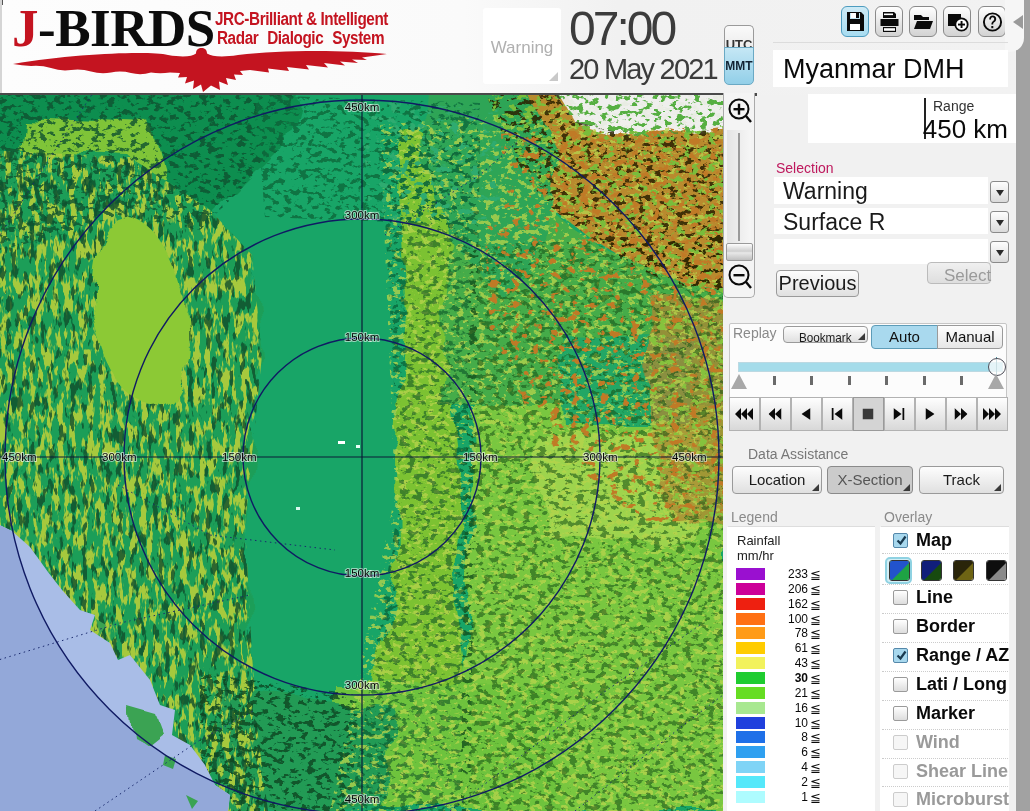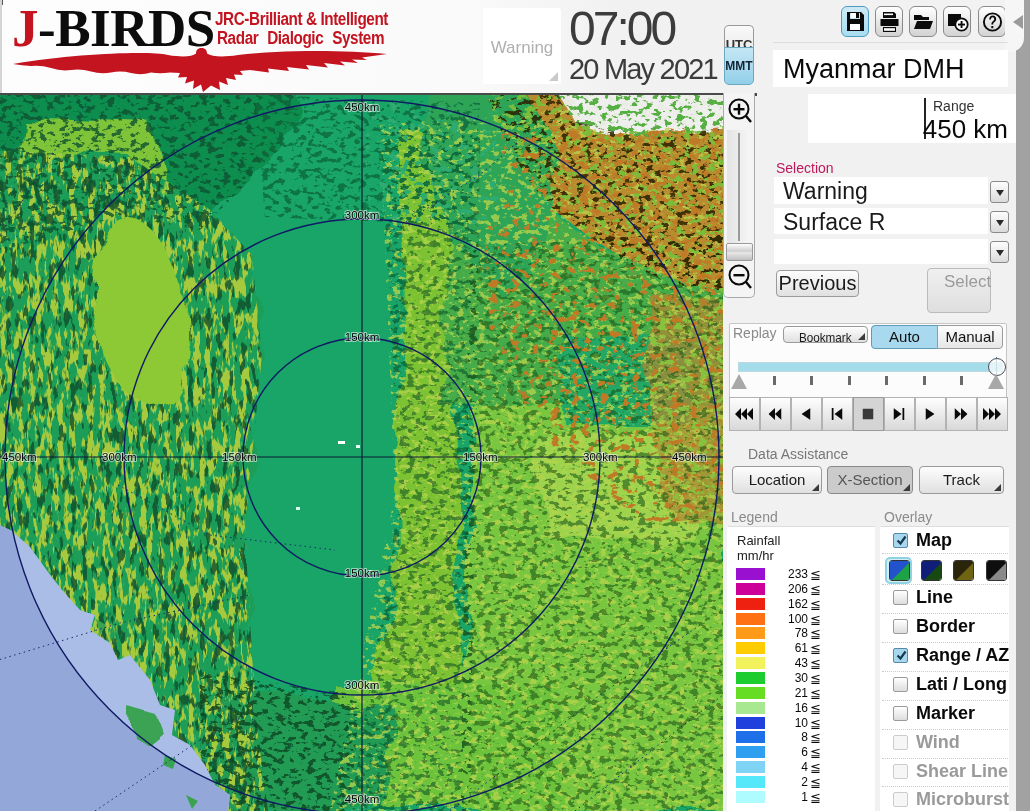--- a/index.html
+++ b/index.html
@@ -51,21 +51,21 @@
 #sellbl { left:776px; top:160px; font-size:14px; color:#be185d; }
 .dd { left:774px; width:214px; background:#fff; }
 .dd span { position:absolute; left:9px; top:1px; font-size:23px; color:#1a1a1a; }
 .ddbtn { left:990px; width:19px; height:22px; border:1px solid #8a8a8a; border-radius:3px;
   background:linear-gradient(#fdfdfd,#dadada); }
 .ddbtn i { position:absolute; left:5px; top:8px; width:0; height:0;
   border-left:4.5px solid transparent; border-right:4.5px solid transparent; border-top:6px solid #2a2a2a; }
 .pbtn { border:1px solid #9a9a9a; border-radius:4px; background:linear-gradient(#fdfdfd,#e0e0e0);
   text-align:center; color:#1a1a1a; }
 #prevbtn { left:776px; top:270px; width:83px; height:27px; font-size:20px; line-height:25px; }
-#selbtn { left:927px; top:268px; width:64px; height:45px; font-size:17px; line-height:25px;
+#selbtn { left:927px; top:262px; width:64px; height:22px; font-size:17px; line-height:25px;
   color:#9a9a9a; background:linear-gradient(#f0f0f0,#dedede); border-color:#bbb;padding-left:16px; }
 
 
 #replaybox { left:729px; top:323px; width:278px; height:108px; background:#fcfcfc; border:1px solid #c6c6c6; border-radius:2px; }
 #replaylbl { left:733px; top:325px; font-size:14px; color:#8a8a8a; }
 #bookmark { left:783px; top:326px; width:85px; height:17px; font-size:13px; line-height:21px; }
 .cornertri { position:absolute; right:2px; bottom:2px; width:0; height:0;
   border-left:7px solid transparent; border-bottom:7px solid #3a3a3a; }
 #autobtn { left:871px; top:325px; width:67px; height:24px; background:#a9d9ee; border:1px solid #5d9cb8;
   border-radius:4px 0 0 4px; font-size:15px; line-height:22px; text-align:center; color:#111; }
@@ -492,21 +492,21 @@
     <div class="abs sw" style="top: 627.4px; background: rgb(255, 155, 24);"></div>
     <div class="abs swv" style="left: 736px; top: 626.4px;">78</div>
     <div class="abs swq" style="left: 810px; top: 626.4px;">≦</div>
     <div class="abs sw" style="top: 642.25px; background: rgb(255, 204, 0);"></div>
     <div class="abs swv" style="left: 736px; top: 641.25px;">61</div>
     <div class="abs swq" style="left: 810px; top: 641.25px;">≦</div>
     <div class="abs sw" style="top: 657.1px; background: rgb(242, 242, 92);"></div>
     <div class="abs swv" style="left: 736px; top: 656.1px;">43</div>
     <div class="abs swq" style="left: 810px; top: 656.1px;">≦</div>
     <div class="abs sw" style="top: 671.95px; background: rgb(31, 204, 48);"></div>
-    <div class="abs swv" style="left: 736px; top: 670.95px;">30</div>
+    <div class="abs swv" style="left: 736px; top: 670.95px; font-weight: bold;">30</div>
     <div class="abs swq" style="left: 810px; top: 670.95px;">≦</div>
     <div class="abs sw" style="top: 686.8px; background: rgb(102, 221, 34);"></div>
     <div class="abs swv" style="left: 736px; top: 685.8px;">21</div>
     <div class="abs swq" style="left: 810px; top: 685.8px;">≦</div>
     <div class="abs sw" style="top: 701.65px; background: rgb(168, 232, 144);"></div>
     <div class="abs swv" style="left: 736px; top: 700.65px;">16</div>
     <div class="abs swq" style="left: 810px; top: 700.65px;">≦</div>
     <div class="abs sw" style="top: 716.5px; background: rgb(32, 64, 221);"></div>
     <div class="abs swv" style="left: 736px; top: 715.5px;">10</div>
     <div class="abs swq" style="left: 810px; top: 715.5px;">≦</div>

